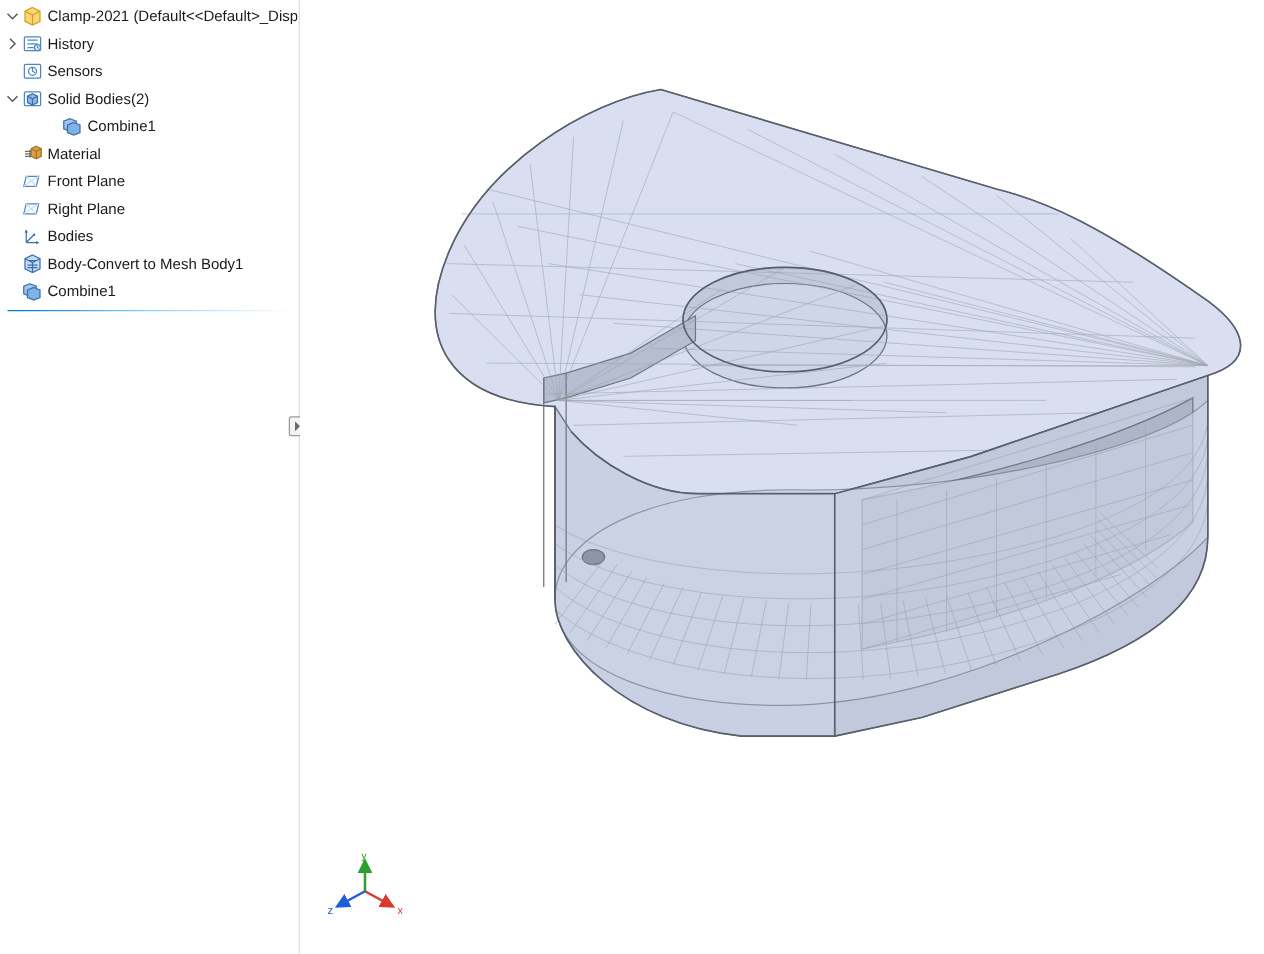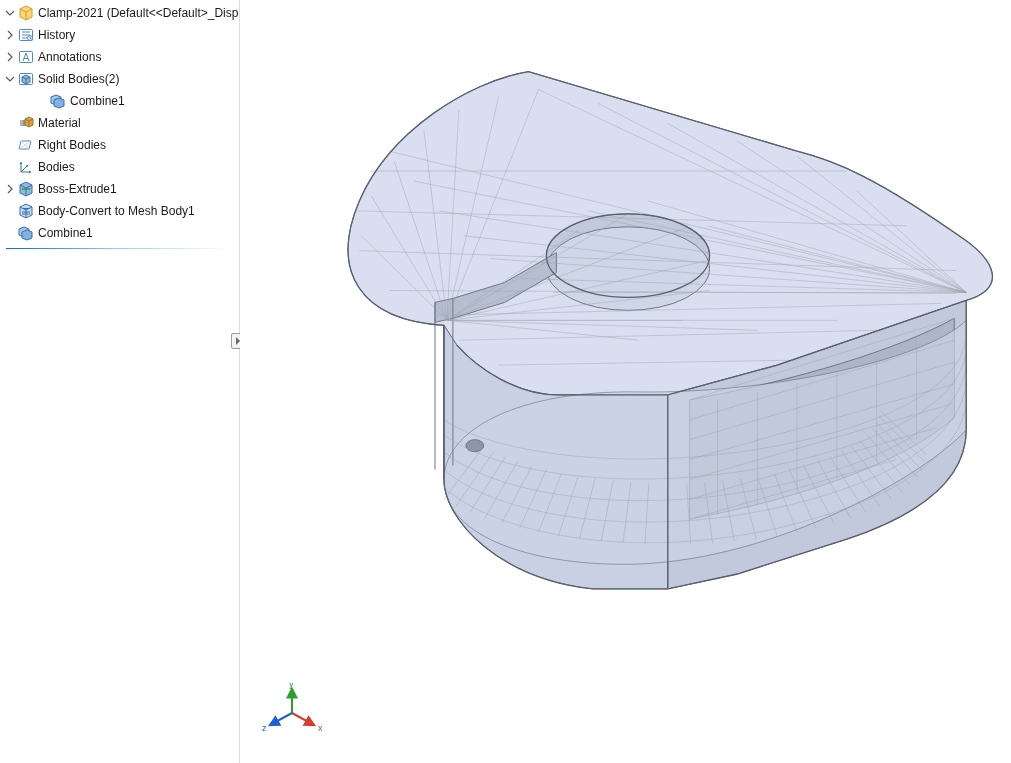--- a/index.html
+++ b/index.html
@@ -55,31 +55,27 @@
             </svg>
           </span>
           <span class="ico">
             <svg>
               <use href="#ic-history"></use>
             </svg>
           </span>
           <span class="lbl">History</span>
         </div>
         <div class="tree-row ind2">
-          <span class="exp">
-            <svg viewBox="0 0 10 10">
-              <path d="M3 1 L7 5 L3 9" fill="none" stroke="#5a5a5a" stroke-width="1.2"></path>
-            </svg>
-          </span>
-          <span class="ico">
-            <svg>
-              <use href="#ic-annotations"></use>
-            </svg>
-          </span>
-          <span class="lbl">Annotations</span>
+          <span class="exp"></span>
+          <span class="ico">
+            <svg>
+              <use href="#ic-sensors"></use>
+            </svg>
+          </span>
+          <span class="lbl">Sensors</span>
         </div>
         <div class="tree-row ind2">
           <span class="exp">
             <svg viewBox="0 0 10 10">
               <path d="M1 3 L5 7 L9 3" fill="none" stroke="#5a5a5a" stroke-width="1.2"></path>
             </svg>
           </span>
           <span class="ico">
             <svg>
               <use href="#ic-solidbodies"></use>
@@ -105,43 +101,39 @@
           </span>
           <span class="lbl">Material <not specified=""></not></span>
         </div>
         <div class="tree-row ind2">
           <span class="exp"></span>
           <span class="ico">
             <svg>
               <use href="#ic-plane"></use>
             </svg>
           </span>
-          <span class="lbl">Right Bodies</span>
+          <span class="lbl">Front Plane</span>
+        </div>
+        <div class="tree-row ind2">
+          <span class="exp"></span>
+          <span class="ico">
+            <svg>
+              <use href="#ic-plane"></use>
+            </svg>
+          </span>
+          <span class="lbl">Right Plane</span>
         </div>
         <div class="tree-row ind2">
           <span class="exp"></span>
           <span class="ico">
             <svg>
               <use href="#ic-origin"></use>
             </svg>
           </span>
           <span class="lbl">Bodies</span>
-        </div>
-        <div class="tree-row ind2">
-          <span class="exp">
-            <svg viewBox="0 0 10 10">
-              <path d="M3 1 L7 5 L3 9" fill="none" stroke="#5a5a5a" stroke-width="1.2"></path>
-            </svg>
-          </span>
-          <span class="ico">
-            <svg>
-              <use href="#ic-extrude"></use>
-            </svg>
-          </span>
-          <span class="lbl">Boss-Extrude1</span>
         </div>
         <div class="tree-row ind2">
           <span class="exp"></span>
           <span class="ico">
             <svg>
               <use href="#ic-meshconvert"></use>
             </svg>
           </span>
           <span class="lbl">Body-Convert to Mesh Body1</span>
         </div>

